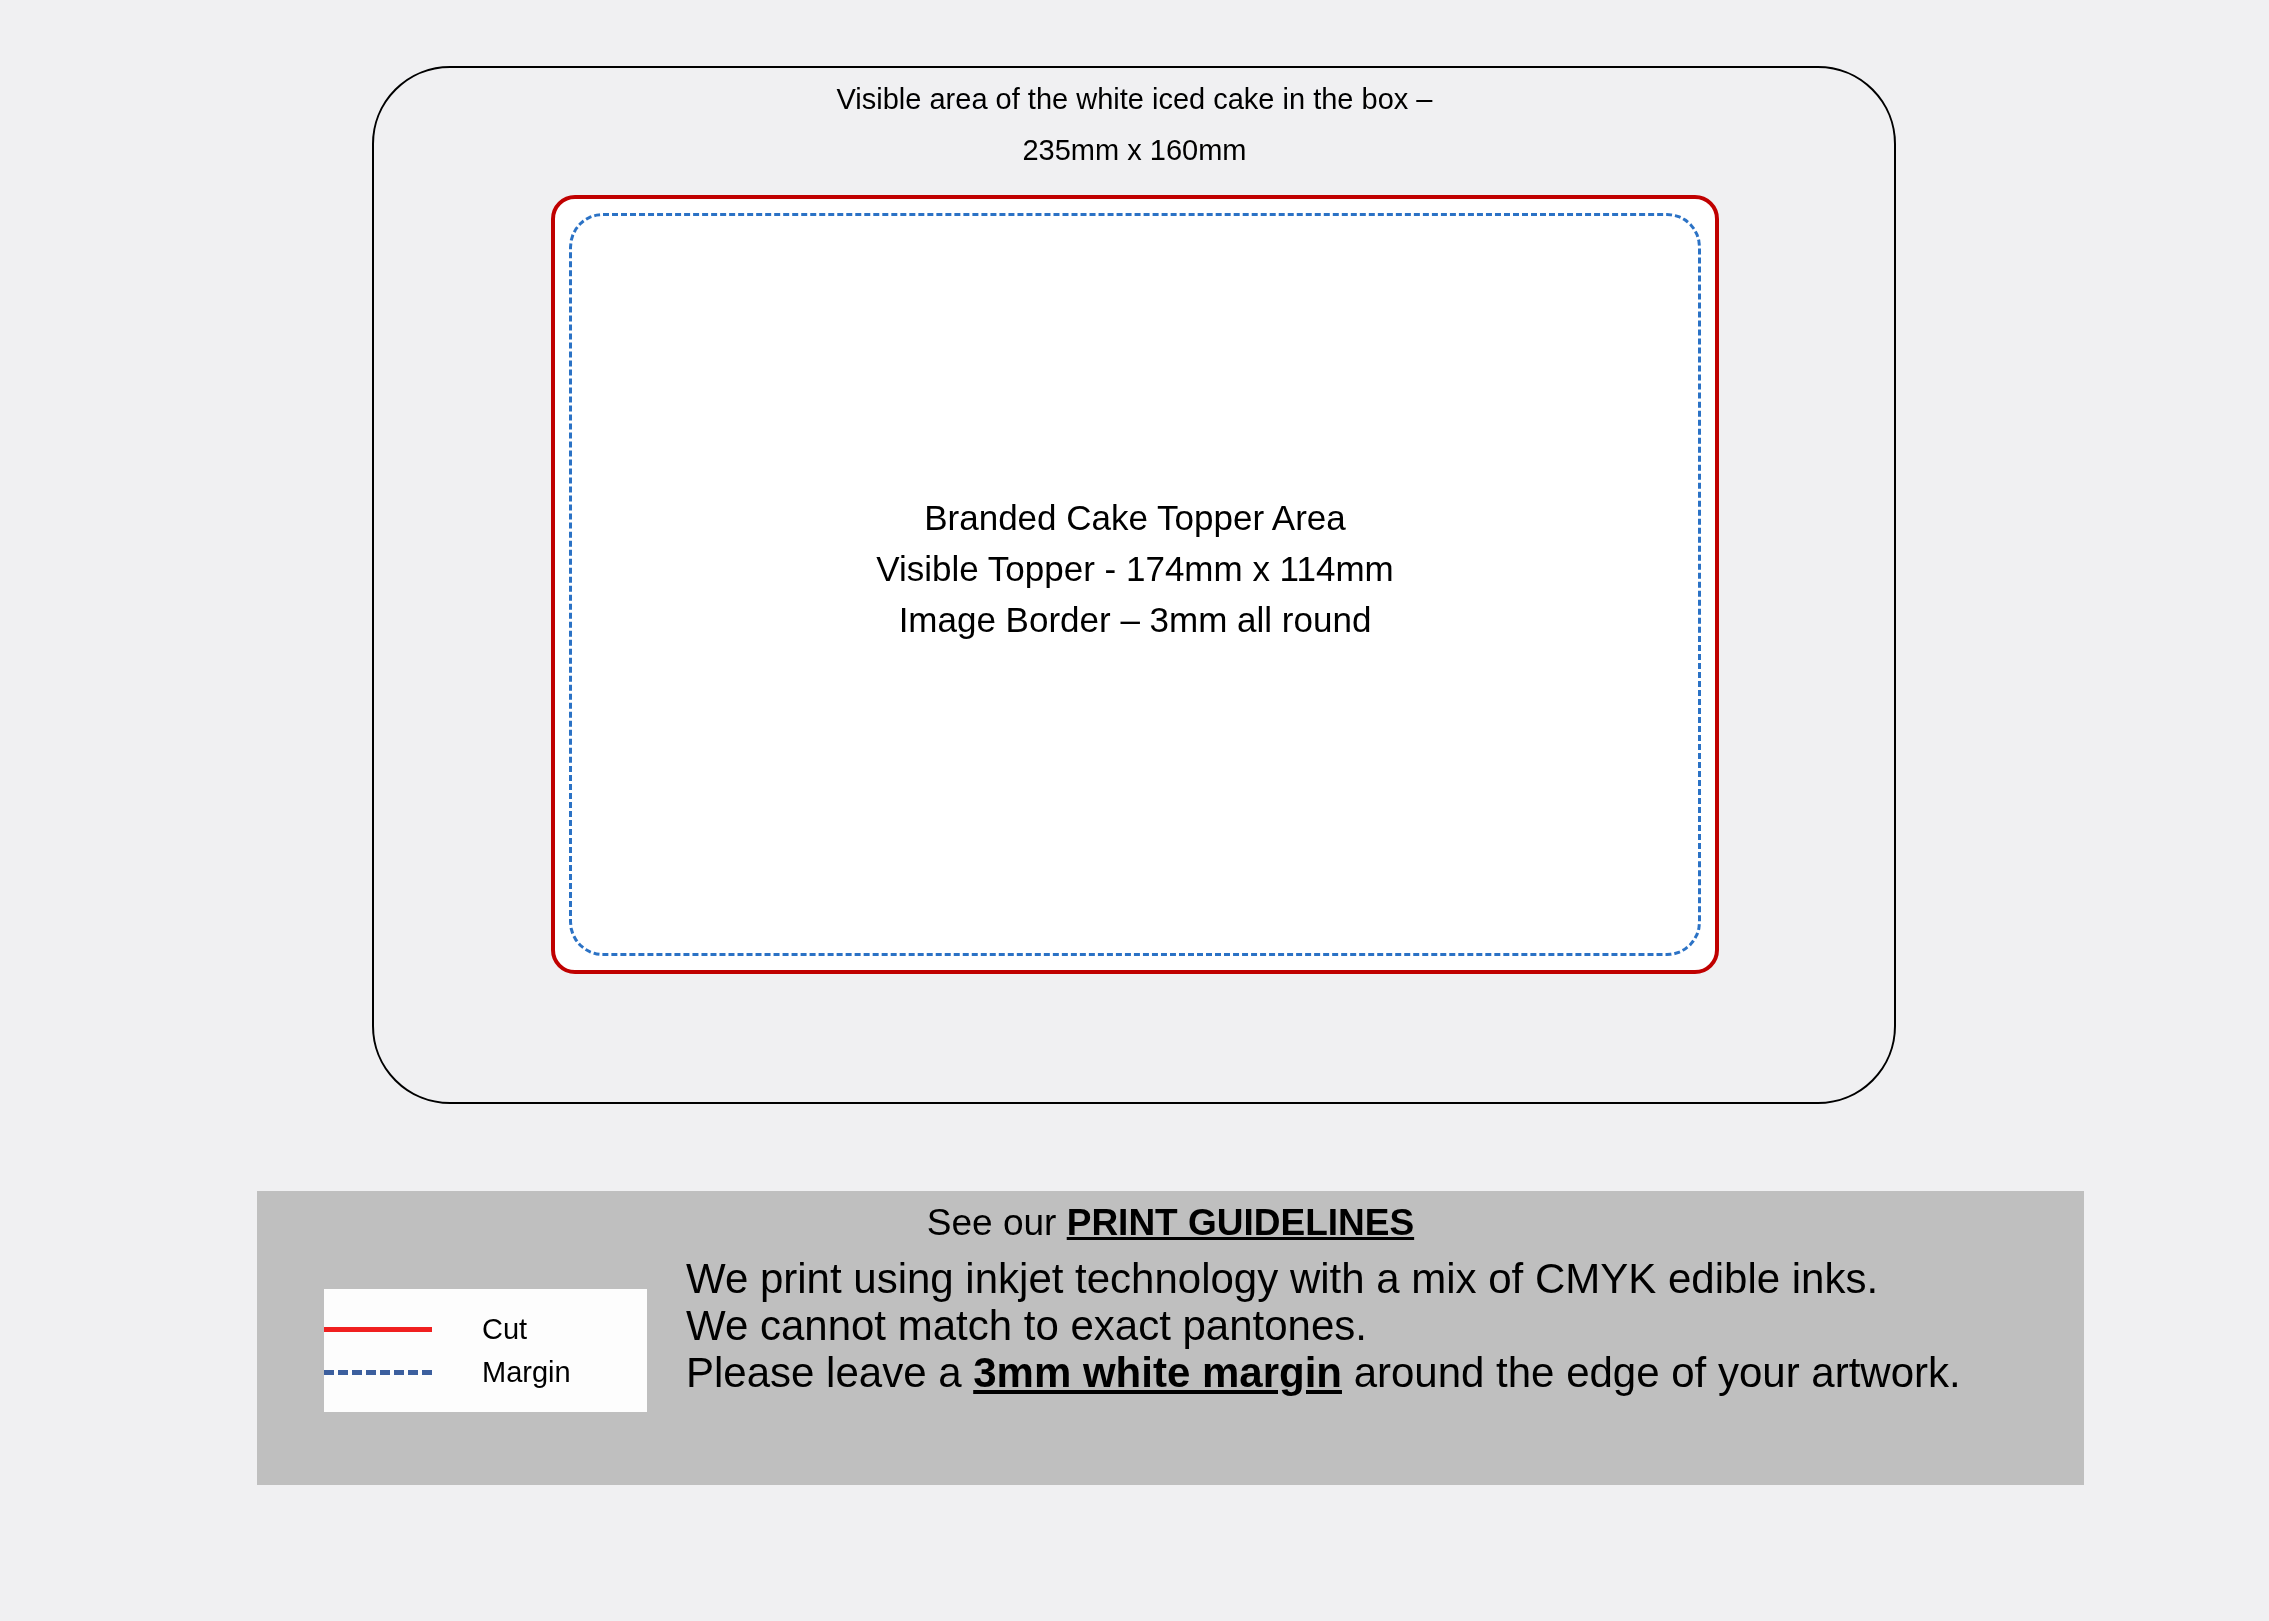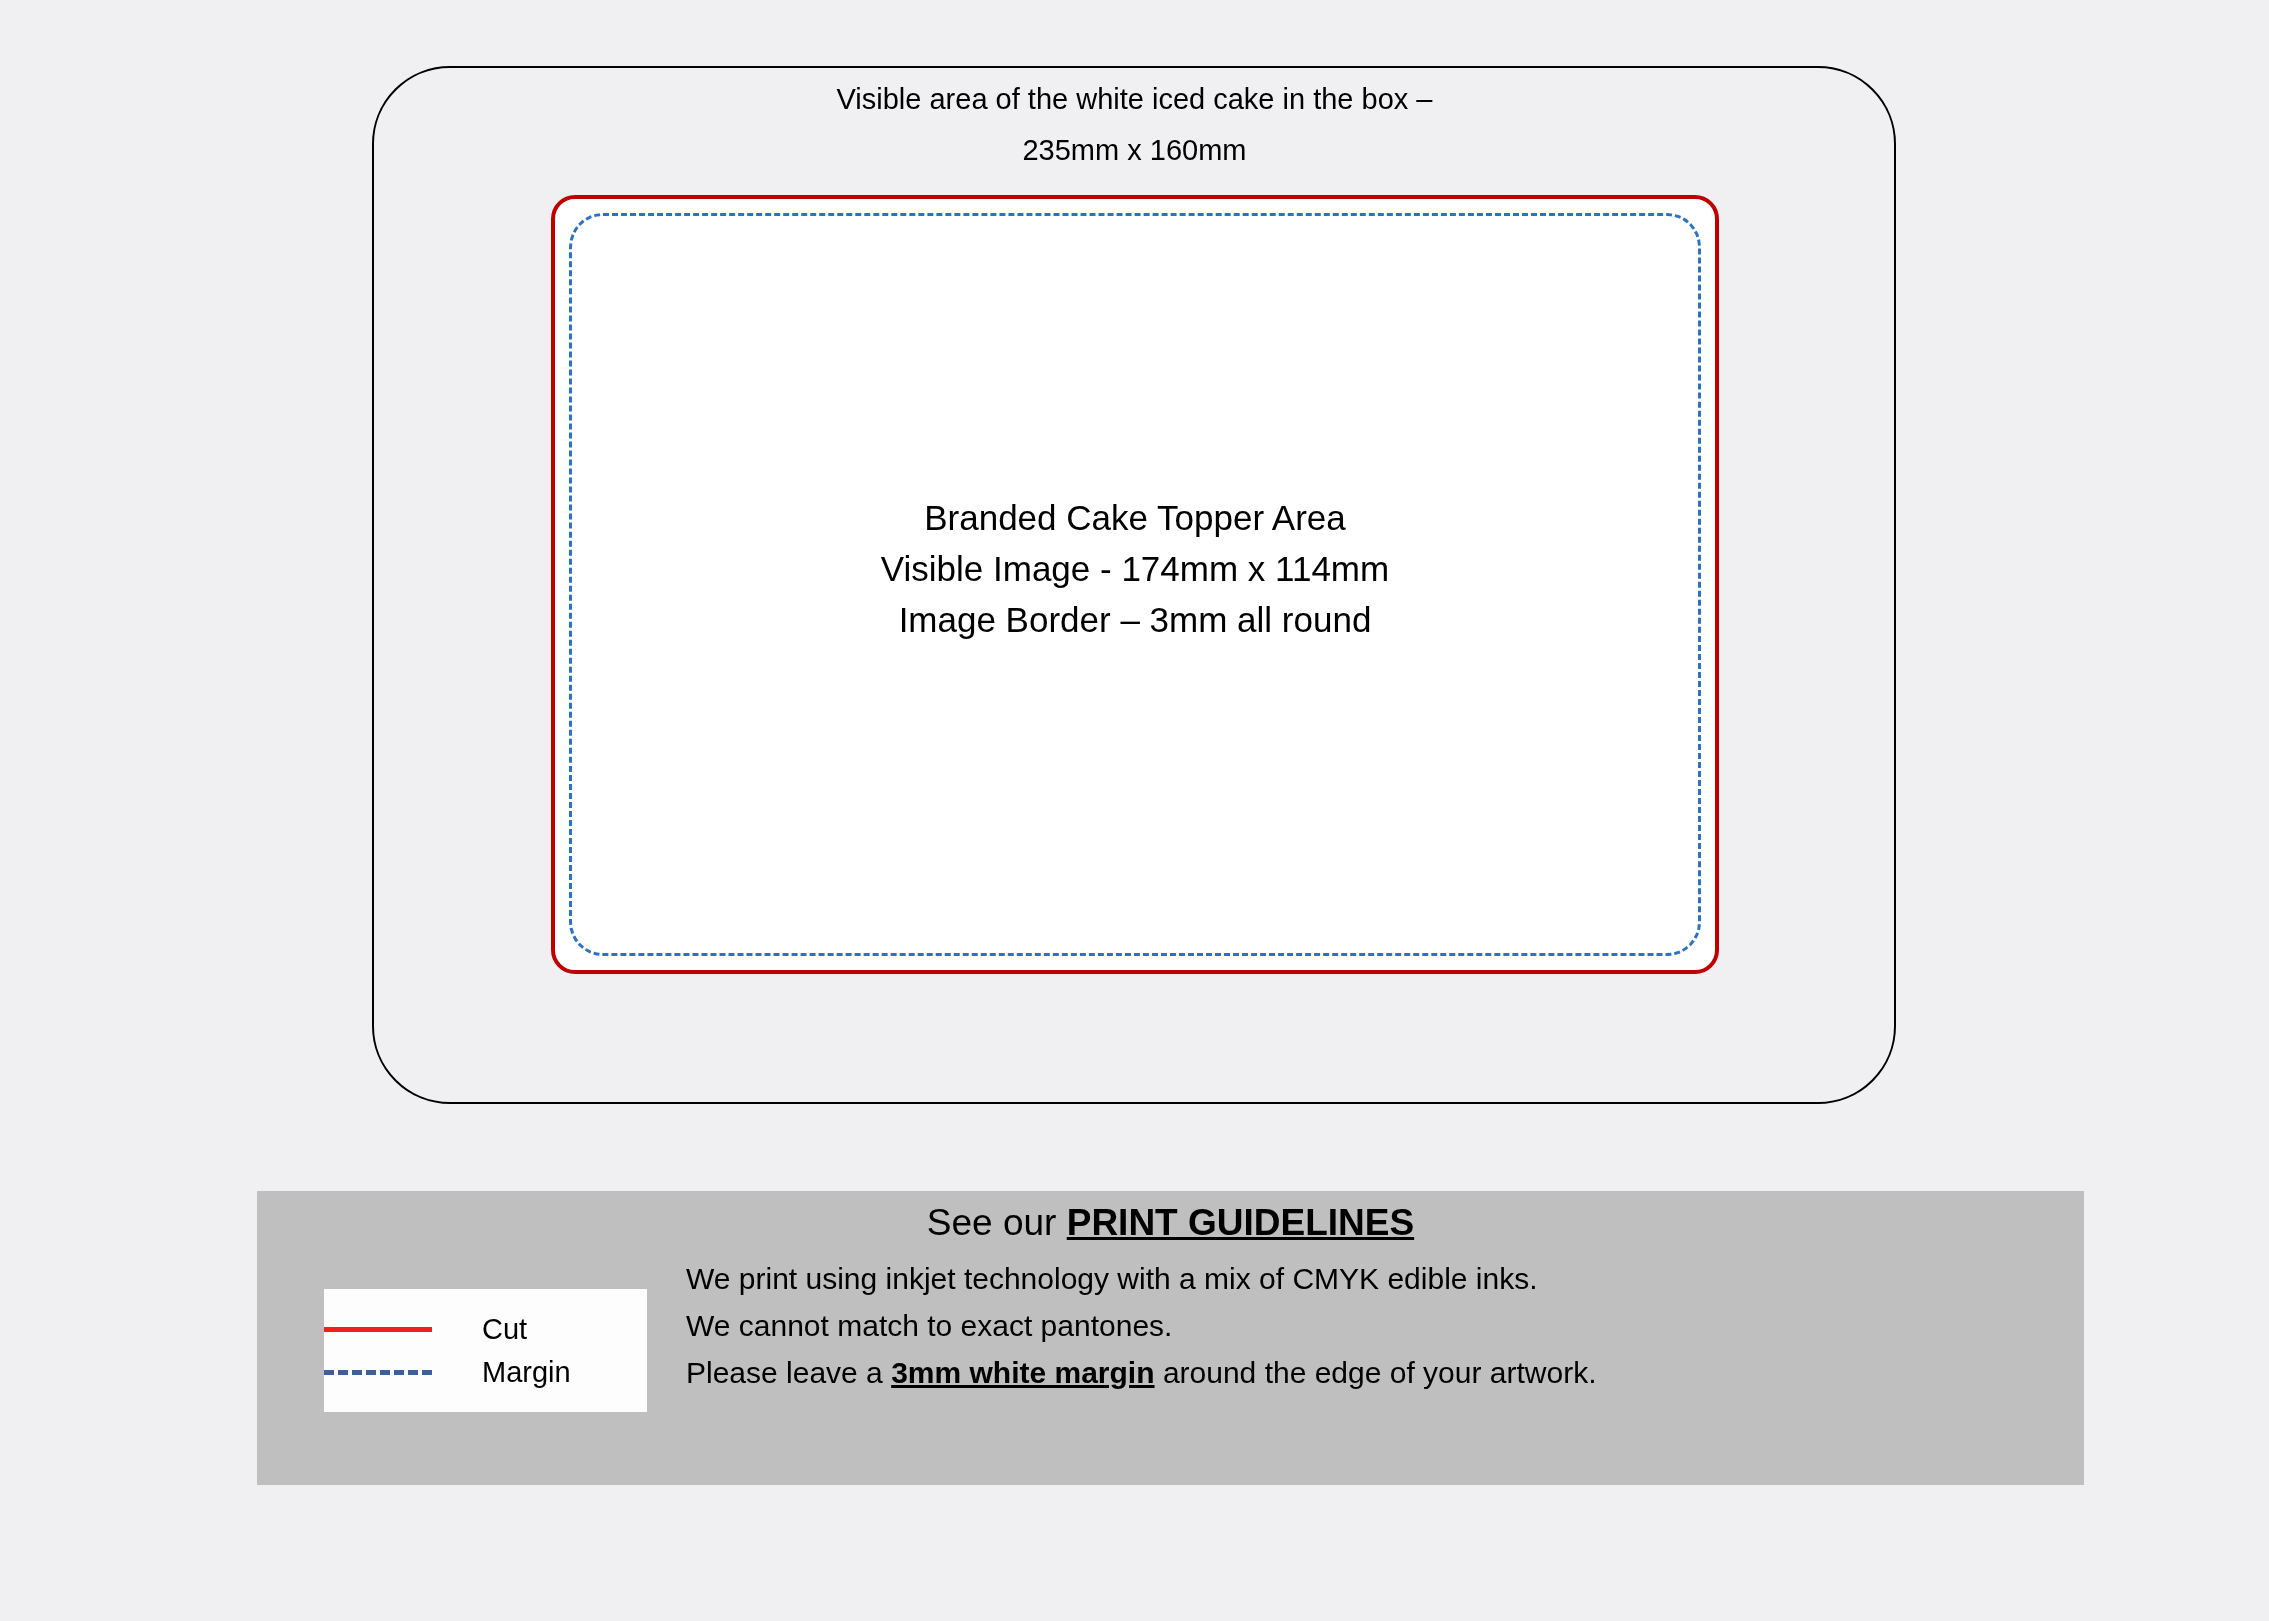--- a/index.html
+++ b/index.html
@@ -125,21 +125,21 @@
   }
   .legend-label {
     margin-left: 50px;
     font-size: 29px;
   }
 
   .bar-paragraph {
     position: absolute;
     left: 429px; 
     top: 64px;
-    font-size: 30px;
+    font-size: 42px;
     line-height: 47px;
     text-align: left;
   }
   .bar-paragraph b {
     font-weight: bold;
     text-decoration: underline;
   }
 </style>
 </head>
 <body>
@@ -152,21 +152,21 @@
     <div>Visible area of the white iced cake in the box –</div>
     <div>235mm x 160mm</div>
   </div>
 
   <div class="cut-rect">
 
     <div class="margin-rect"></div>
 
     <div class="topper-text">
       <div>Branded Cake Topper Area</div>
-      <div>Visible Image - 174mm x 114mm</div>
+      <div>Visible Topper - 174mm x 114mm</div>
       <div>Image Border – 3mm all round</div>
     </div>
   </div>
 
   <div class="guidelines-bar">
 
     <div class="bar-heading">
       <span>See our </span><span class="link">PRINT GUIDELINES</span>
     </div>
 

